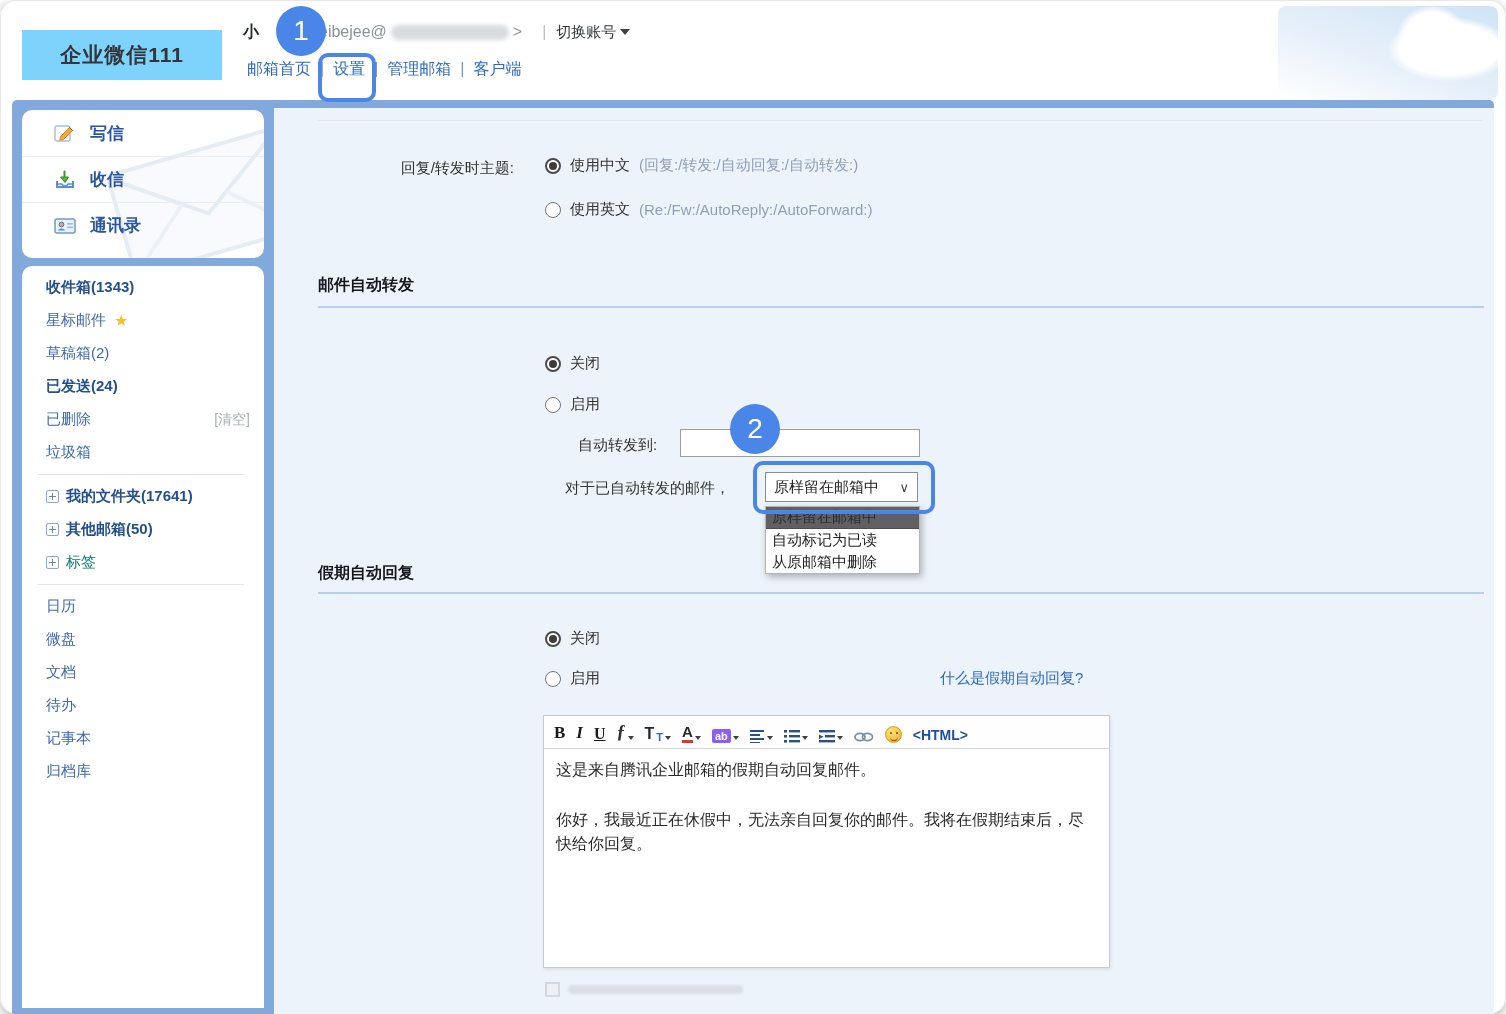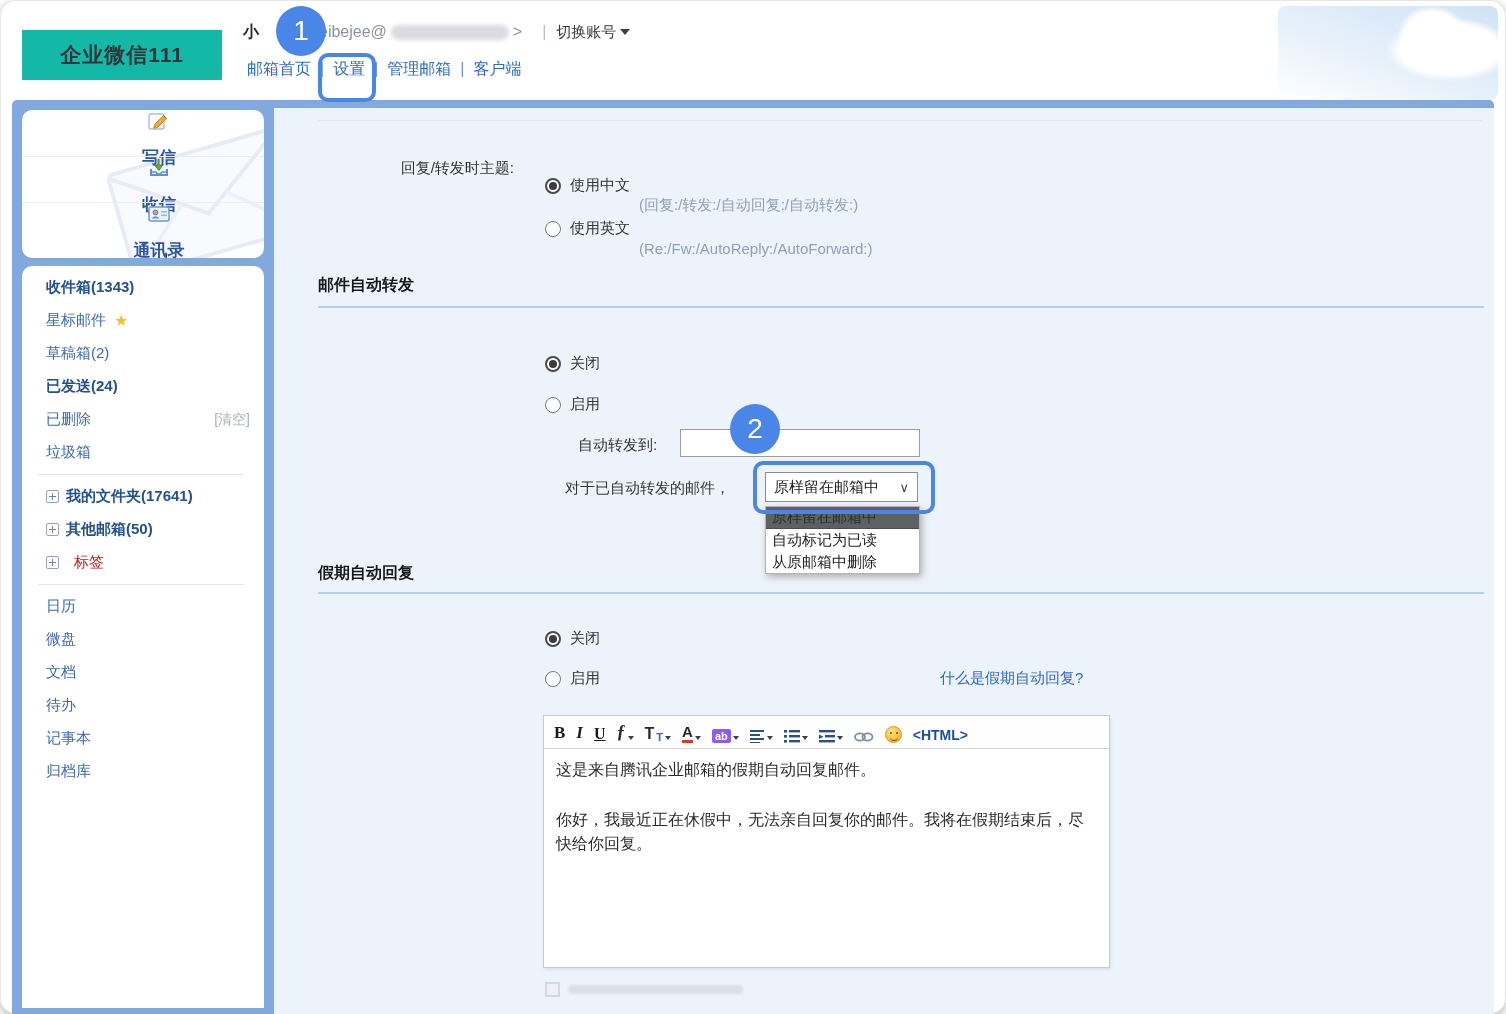--- a/index.html
+++ b/index.html
@@ -4,21 +4,21 @@
 <style>
   * { margin:0; padding:0; box-sizing:border-box; }
   html,body { background:#fff; }
   body { font-family:"Liberation Sans", sans-serif; width:1506px; height:1014px; }
   .page { position:relative; width:1506px; height:1014px; background:#fff;
           border-radius:16px; box-shadow:0 3px 10px rgba(0,0,0,.30), 0 0 0 1px #e7e7e7 inset;
           overflow:hidden; }
 
   
   .logo-box { position:absolute; left:22px; top:30px; width:200px; height:50px;
-              background:#14b8a6; display:flex; align-items:center; justify-content:center;
+              background:#7dd3fc; display:flex; align-items:center; justify-content:center;
               font-size:21px; font-weight:bold; color:#33353a; letter-spacing:1px; }
   .user-row { position:absolute; left:243px; top:20px; height:24px; display:flex;
               align-items:center; font-size:16px; color:#55606e; white-space:nowrap; }
   .user-name { font-weight:bold; color:#23272e; }
   .user-spacer { width:60px; }
   .email-text { color:#8b929c; }
   .email-blur { width:118px; height:15px; background:#d9dbdf; border-radius:8px;
                 filter:blur(2px); margin:0 4px; }
   .email-gt { color:#8b929c; margin-right:10px; }
   .row-sep { color:#b9c0ca; margin:0 10px; }
@@ -49,51 +49,51 @@
   
   .content-topbar { position:absolute; left:12px; top:100px; width:1482px; height:8px;
                     background:#82a9dc; border-radius:5px 5px 0 0; }
   .sidebar { position:absolute; left:12px; top:104px; width:262px; height:910px; background:#82a9dc; }
   .side-card1 { position:absolute; left:10px; top:6px; width:242px; height:148px;
                 background:#fff; border-radius:10px; overflow:hidden; }
   .side-card2 { position:absolute; left:10px; top:162px; width:242px; height:742px;
                 background:#fff; border-radius:10px 10px 0 0; padding:5px 10px 8px 24px; overflow:hidden; }
 
   .cnav-item { height:46px; display:flex; align-items:center; gap:14px; padding-left:32px;
-               font-size:17px; font-weight:bold; color:#2a55a0; cursor:pointer; position:relative; z-index:2;flex-direction:column; }
+               font-size:17px; font-weight:bold; color:#2a55a0; cursor:pointer; position:relative; z-index:2; }
   .cnav-item + .cnav-item { border-top:1px solid #e8eef6; }
   .cnav-icon { width:22px; height:22px; display:flex; align-items:center; justify-content:center; }
   .watermark { position:absolute; right:-36px; top:26px; opacity:.85; transform:rotate(-16deg); z-index:1; }
 
   .side-row { height:33px; display:flex; align-items:center; font-size:15px; color:#3f69ae;
               cursor:pointer; white-space:nowrap; }
   .side-row .grow { flex:1; }
   .side-bold { font-weight:bold; color:#24508f; }
-  .side-muted { color:#b91c1c;gap:8px; }
+  .side-muted { color:#0f766e; }
   .side-action { color:#a8b0ba; font-size:14px; padding-right:4px; cursor:pointer; }
   .side-div { border-top:1px solid #dfe6ef; margin:5px 10px 5px -8px; }
   .star-ic { color:#f5c033; font-size:16px; margin-left:8px; }
   .exp-box { width:13px; height:13px; border:1px solid #90a6c6; border-radius:2px; margin-right:7px;
              position:relative; flex:none; background:#fff; }
   .exp-box::before, .exp-box::after { content:""; position:absolute; background:#6b84ad; }
   .exp-box::before { left:2px; right:2px; top:5px; height:1px; }
   .exp-box::after { top:2px; bottom:2px; left:5px; width:1px; }
   .spk { margin-left:8px; display:flex; }
 
   
   .main { position:absolute; left:274px; top:108px; width:1220px; height:906px; background:#edf3fa; }
   .faint-top-line { position:absolute; left:44px; right:12px; top:12px; border-top:1px solid #dde8f3; }
 
   .form-label { position:absolute; font-size:15px; color:#333; white-space:nowrap; }
   .radio { width:16px; height:16px; border:1px solid #757575; border-radius:50%; background:#fff;
            display:inline-flex; align-items:center; justify-content:center; flex:none; cursor:pointer; }
   .radio.checked { border:2px solid #4a4a4a; }
   .radio.checked::after { content:""; width:8px; height:8px; border-radius:50%; background:#3c3c3c; }
   .radio-row { position:absolute; display:flex; align-items:center; gap:9px; font-size:15px; color:#333; }
-  .hint { color:#8fa0b8;margin-top:40px; }
+  .hint { color:#8fa0b8; }
 
   .sec-head { position:absolute; left:44px; font-size:16px; font-weight:bold; color:#15181d; }
   .sec-line { position:absolute; left:44px; right:10px; border-top:2px solid #b6cfea; }
 
   .fwd-input { position:absolute; left:406px; top:321px; width:240px; height:28px; background:#fff;
                border:1px solid #9d9d9d; }
   .fwd-select { position:absolute; left:491px; top:364px; width:153px; height:30px; background:#fff;
                 border:1px solid #8c8c8c; display:flex; align-items:center; font-size:15px; color:#222;
                 padding:0 8px; cursor:pointer; z-index:50; }
   .fwd-select .grow { flex:1; }

